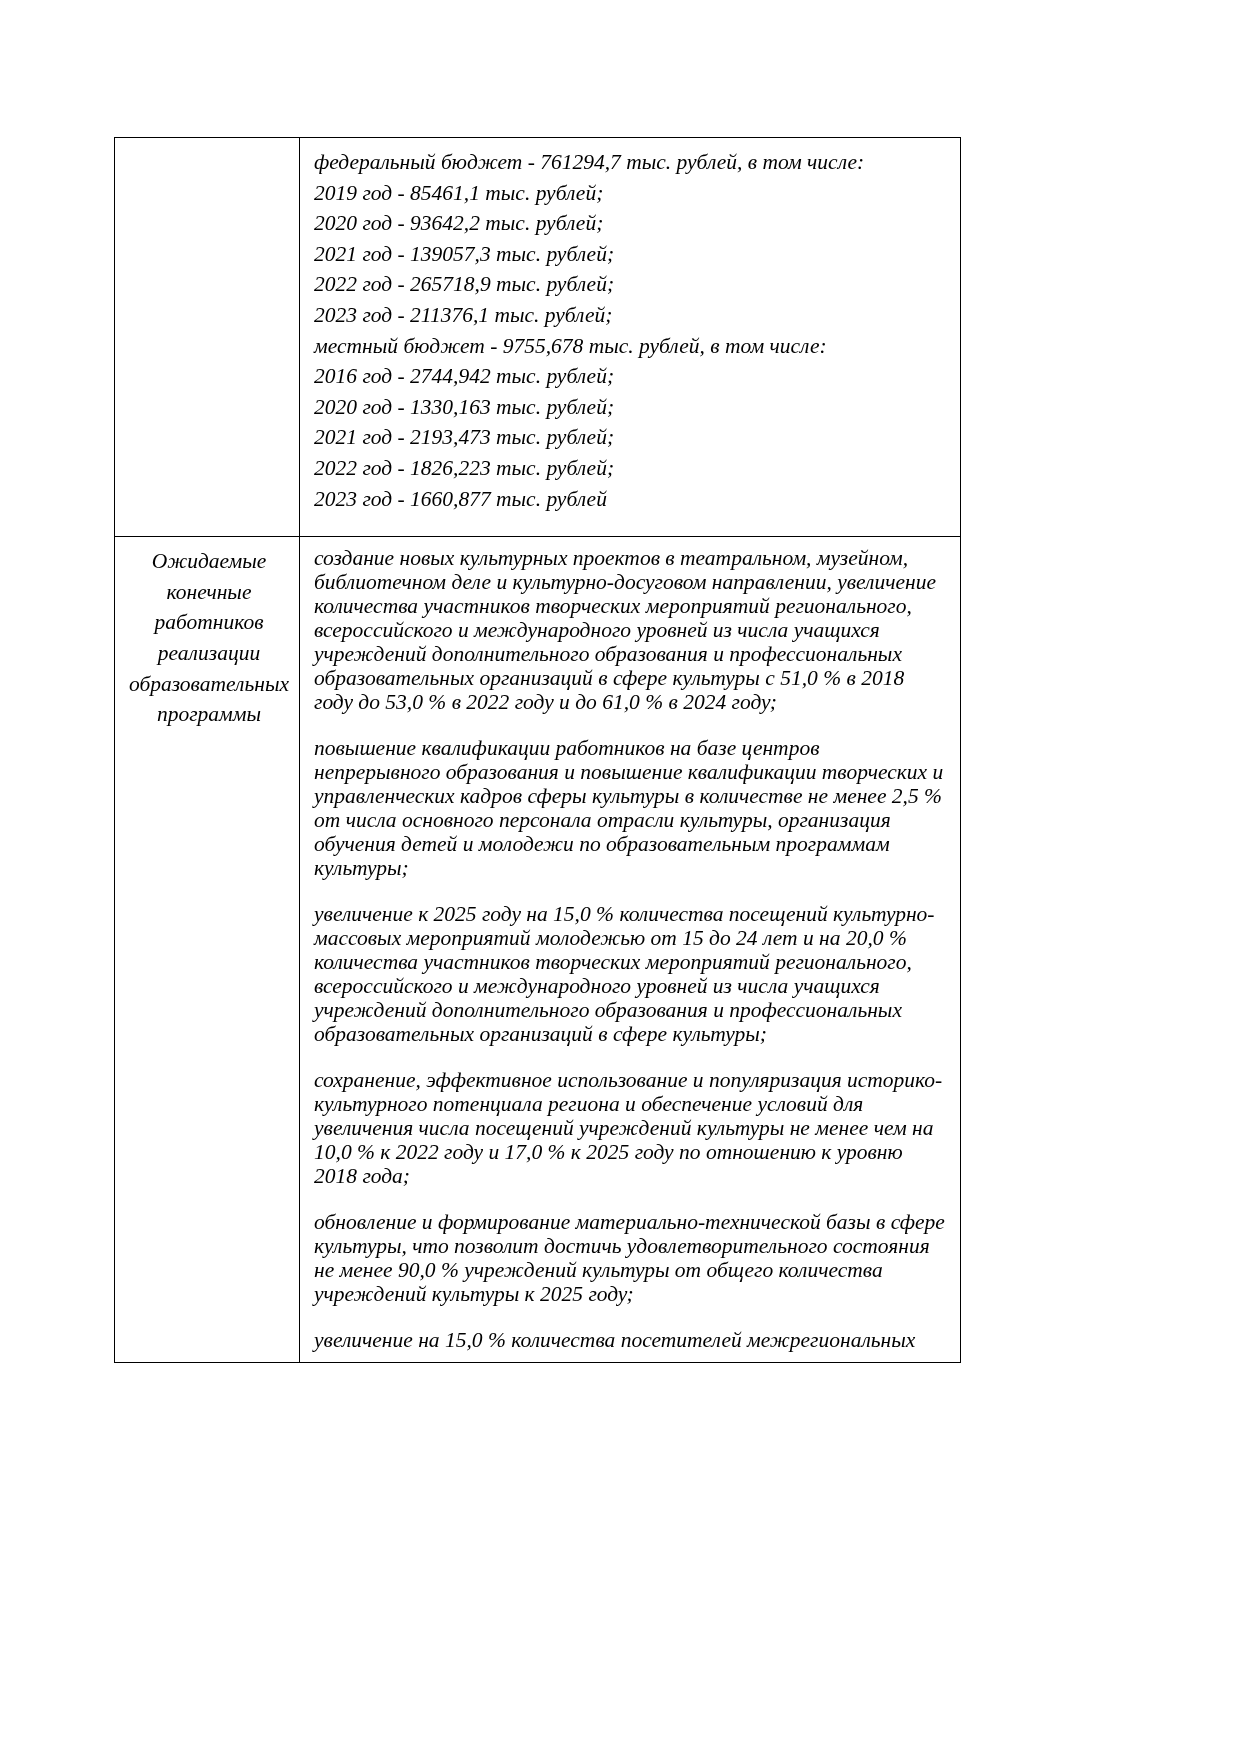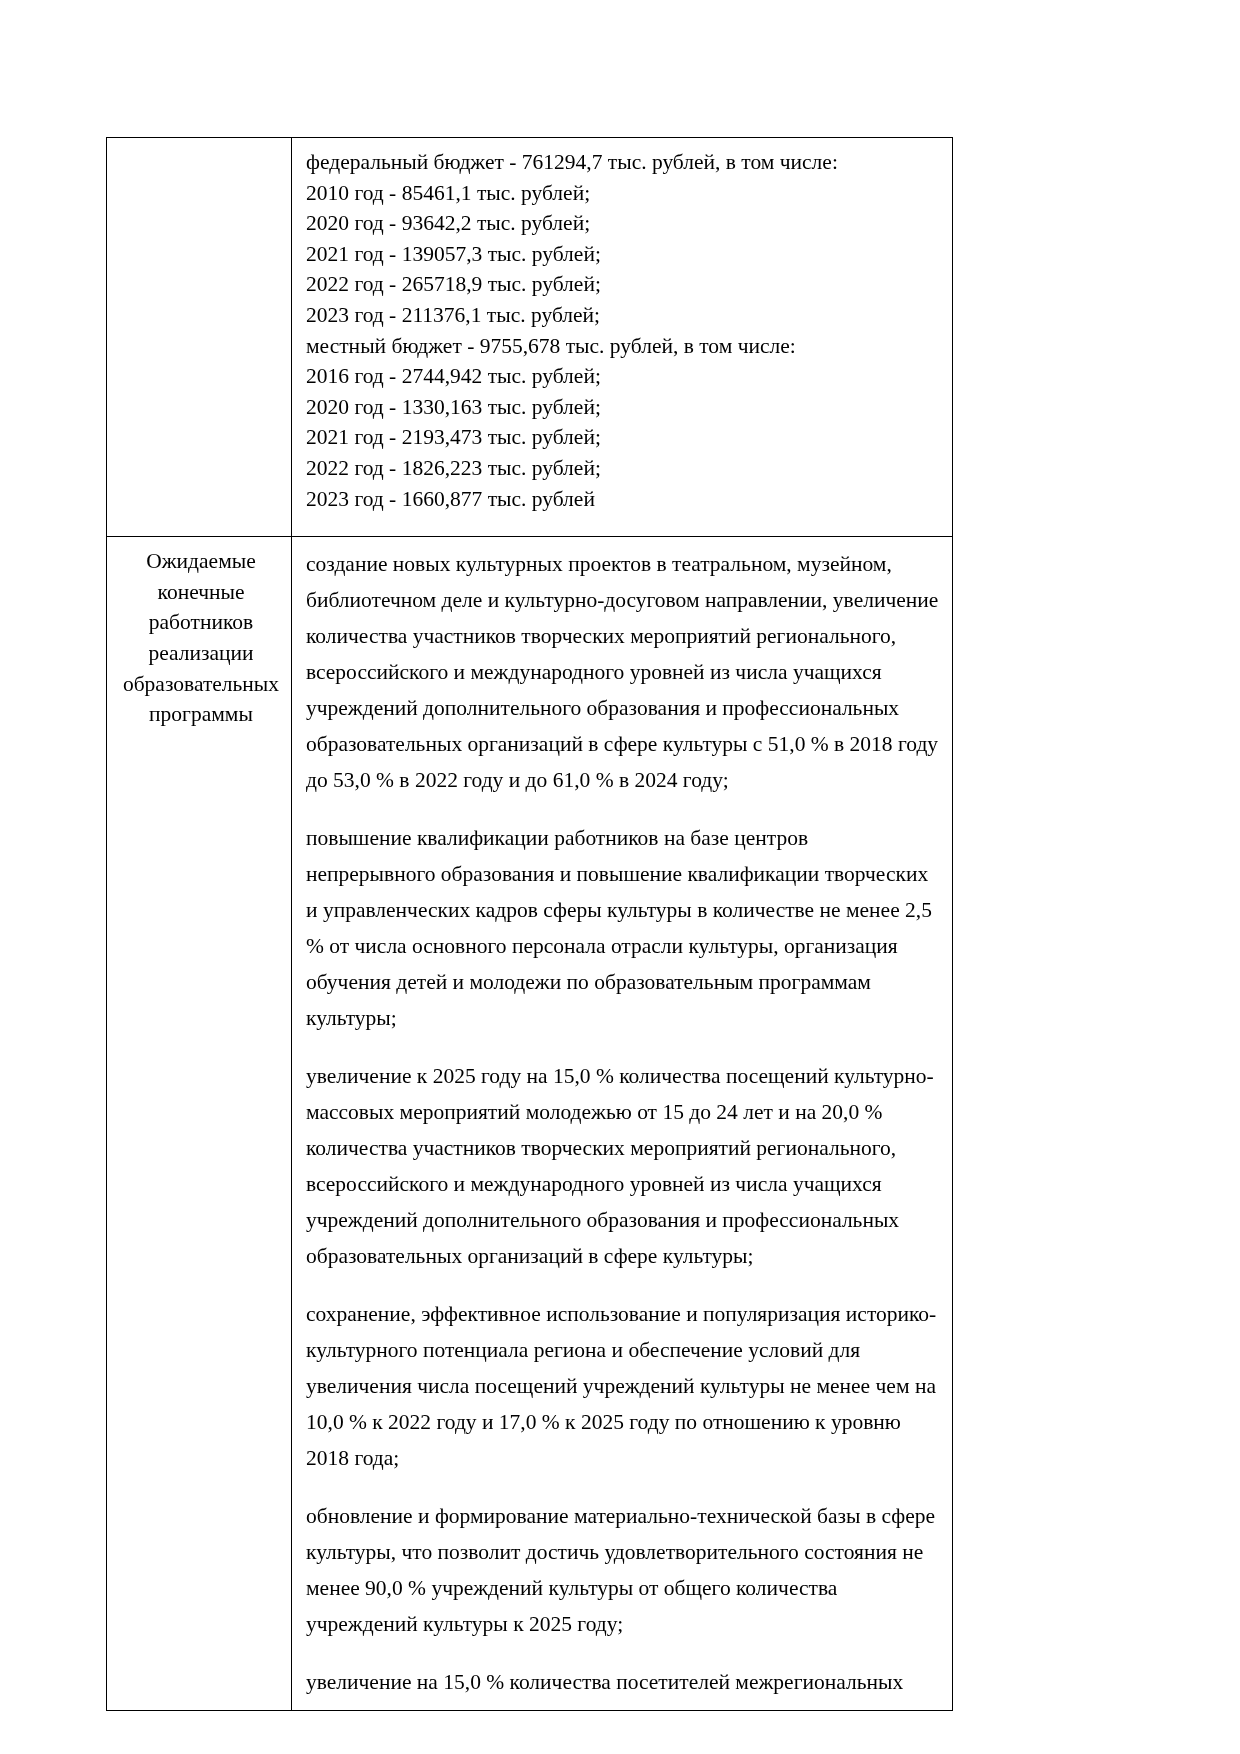--- a/index.html
+++ b/index.html
@@ -15,25 +15,26 @@
   .page {
     width: 1240px;
     height: 1754px;
     position: relative;
     background: #ffffff;
     box-sizing: border-box;
     overflow: hidden;
   }
   .doc-table {
     position: absolute;
-    left: 106px;
+    left: 114px;
     top: 137px;
     width: 846px;
     border-collapse: collapse;
     table-layout: fixed;
+    font-style: italic;
   }
   .doc-table td {
     border: 1px solid #000000;
     vertical-align: top;
     padding: 0;
   }
   .col-label {
     width: 184px;
   }
   .col-body {
@@ -50,21 +51,21 @@
     line-height: 30.6px;
     white-space: nowrap;
   }
   .label-line {
     font-size: 21.5px;
     line-height: 30.6px;
     text-align: center;
   }
   .para {
     font-size: 21.5px;
-    line-height: 36px;
+    line-height: 24px;
     margin: 0 0 22px 0;
     text-align: left;
   }
   .para:last-child {
     margin-bottom: 0;
   }
   .amend-row td {
     border-top: 1px solid #000000;
   }
   .amend-text {
@@ -85,21 +86,21 @@
   <table class="doc-table">
     <tbody>
 
       <tr>
         <td class="col-label">
           <div class="cell-pad-label"></div>
         </td>
         <td class="col-body">
           <div class="cell-pad">
             <div class="line">федеральный бюджет - 761294,7 тыс. рублей, в том числе:</div>
-            <div class="line">2010 год - 85461,1 тыс. рублей;</div>
+            <div class="line">2019 год - 85461,1 тыс. рублей;</div>
             <div class="line">2020 год - 93642,2 тыс. рублей;</div>
             <div class="line">2021 год - 139057,3 тыс. рублей;</div>
             <div class="line">2022 год - 265718,9 тыс. рублей;</div>
             <div class="line">2023 год - 211376,1 тыс. рублей;</div>
             <div class="line">местный бюджет - 9755,678 тыс. рублей, в том числе:</div>
             <div class="line">2016 год - 2744,942 тыс. рублей;</div>
             <div class="line">2020 год - 1330,163 тыс. рублей;</div>
             <div class="line">2021 год - 2193,473 тыс. рублей;</div>
             <div class="line">2022 год - 1826,223 тыс. рублей;</div>
             <div class="line">2023 год - 1660,877 тыс. рублей</div>

